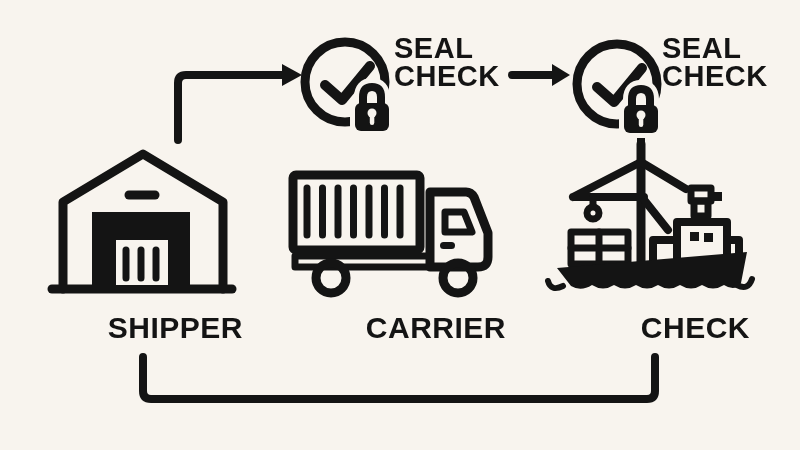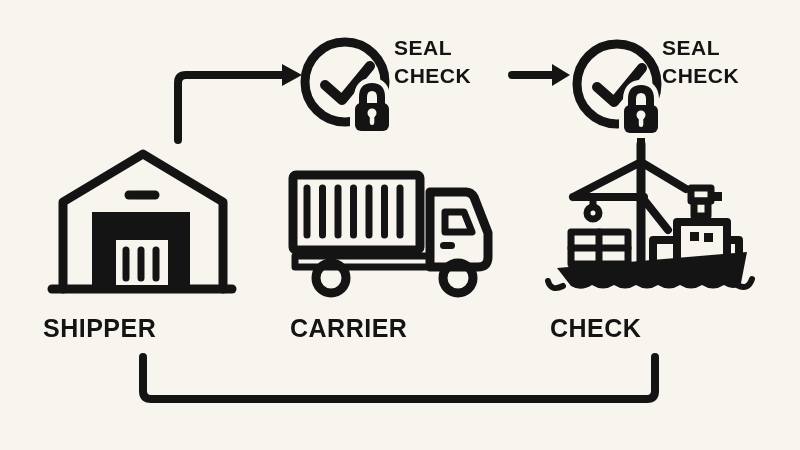--- a/index.html
+++ b/index.html
@@ -20,32 +20,32 @@
   }
   .abs{position:absolute;}
   svg{display:block;}
   .s{fill:none;stroke:var(--ink);stroke-linecap:round;stroke-linejoin:round;}
   .f{fill:var(--ink);stroke:none;}
   .bgf{fill:var(--bg);stroke:none;}
   .bgs{fill:none;stroke:var(--bg);stroke-linecap:round;stroke-linejoin:round;}
   .cp-label{
     position:absolute;
     color:var(--ink);
-    font-size:21px;
+    font-size:29px;
     line-height:28px;
     font-weight:700;
     letter-spacing:0.5px;
     white-space:nowrap;
   }
   .node-label{
     position:absolute;
     width:200px;
-    text-align:left;
+    text-align:right;
     color:var(--ink);
-    font-size:25px;
+    font-size:30px;
     line-height:32px;
     font-weight:700;
     letter-spacing:0.5px;
     white-space:nowrap;
   }
 </style>
 </head>
 <body>
 
 <div class="canvas">
@@ -114,21 +114,21 @@
   <svg class="abs" style="left:280px;top:155px" width="225" height="145" viewBox="0 0 225 145">
     <rect class="s" stroke-width="9" x="13" y="20" width="127" height="75" rx="3"></rect>
     <path class="s" stroke-width="7" d="M 27 33 L 27 80 M 42.5 33 L 42.5 80 M 58 33 L 58 80 M 73.5 33 L 73.5 80 M 89 33 L 89 80 M 104.5 33 L 104.5 80 M 120 33 L 120 80"></path>
     <rect class="s" stroke-width="7" x="15" y="101" width="135" height="11"></rect>
     <path class="s" stroke-width="9" d="M 150 112 L 150 37 L 186 37 Q 191 37 194 42 L 208 78 L 208 102 Q 208 112 198 112 Z"></path>
     <path class="s" stroke-width="7" d="M 165 57 L 184 57 L 192 77 L 165 77 Z"></path>
     <rect class="f" x="160" y="87" width="15" height="7" rx="3.5"></rect>
     <circle class="s" stroke-width="9" cx="51" cy="123" r="15" fill="var(--bg)"></circle>
     <circle class="s" stroke-width="9" cx="178" cy="123" r="15" fill="var(--bg)"></circle>
   </svg>
-  <div class="node-label" style="left:290px;top:312px">CARRIER</div>
+  <div class="node-label" style="left:306px;top:312px">CARRIER</div>
 
   <svg class="abs" style="left:545px;top:140px" width="212" height="162" viewBox="0 0 212 162">
 
     <path class="s" stroke-width="9" d="M 96 4 L 96 126"></path>
     <path class="s" stroke-width="8" d="M 96 22 L 28 57 M 96 22 L 141 49 M 28 57 L 99 57"></path>
     <path class="s" stroke-width="7" d="M 48 57 L 48 66"></path>
     <circle class="s" stroke-width="7" cx="48" cy="73" r="6"></circle>
     <path class="s" stroke-width="8" d="M 100 61 L 123 90"></path>
 
     <rect class="s" stroke-width="7" x="26" y="92" width="57" height="32"></rect>

